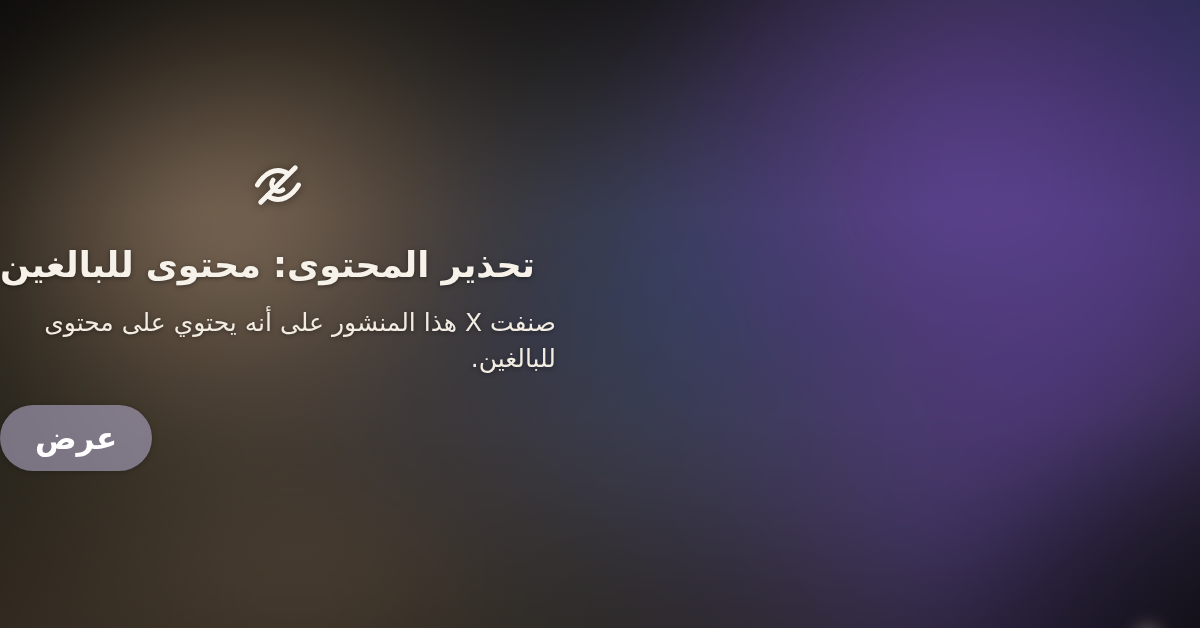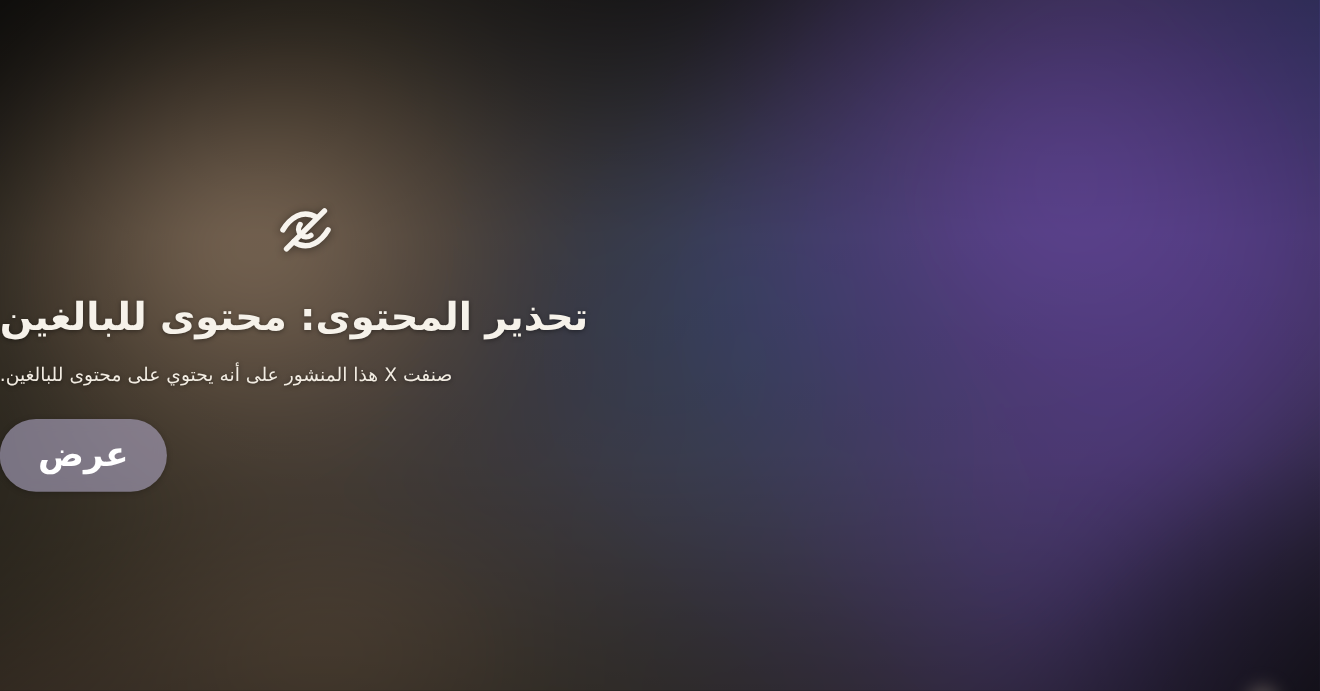--- a/index.html
+++ b/index.html
@@ -110,21 +110,21 @@
     font-weight:700;
     line-height:1.30;
     color:#f6f2ea;
     letter-spacing:0;
     white-space:nowrap;
     text-shadow:0 1px 5px rgba(0,0,0,0.42);
     margin-bottom:16px;
   }
 
   .subtext {
-    font-size:17px;
+    font-size:25px;
     font-weight:400;
     line-height:1.46;
     color:#f2ece2;
     text-shadow:0 1px 5px rgba(0,0,0,0.42);
     max-width:556px;
     margin-bottom:27px;
   }
 
   .view-button {
     display:inline-flex;

